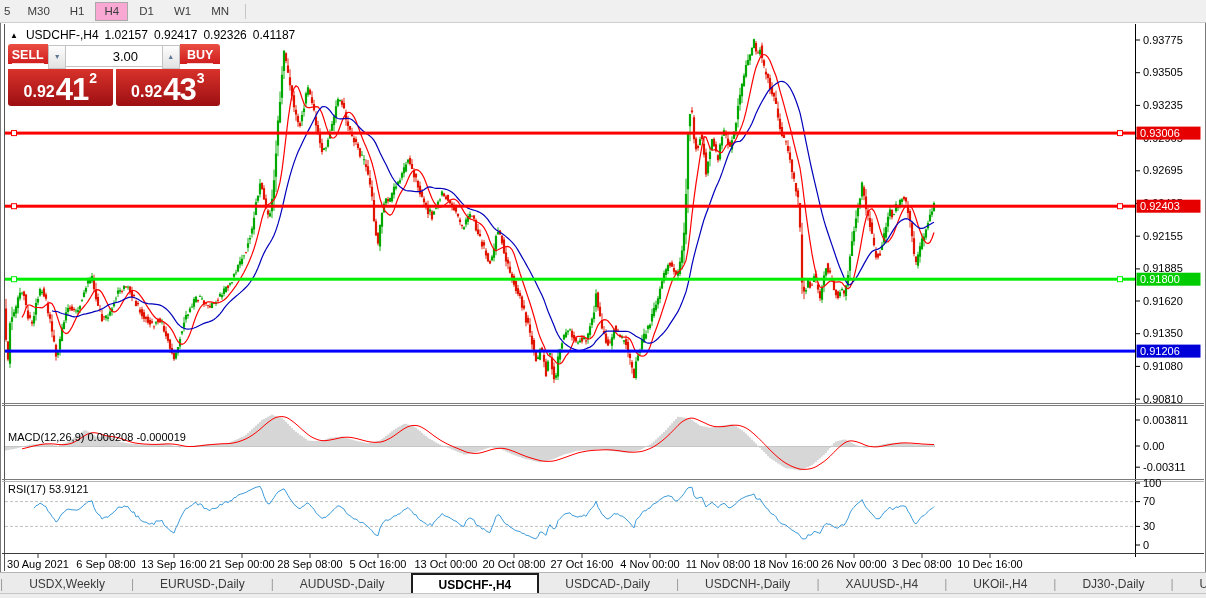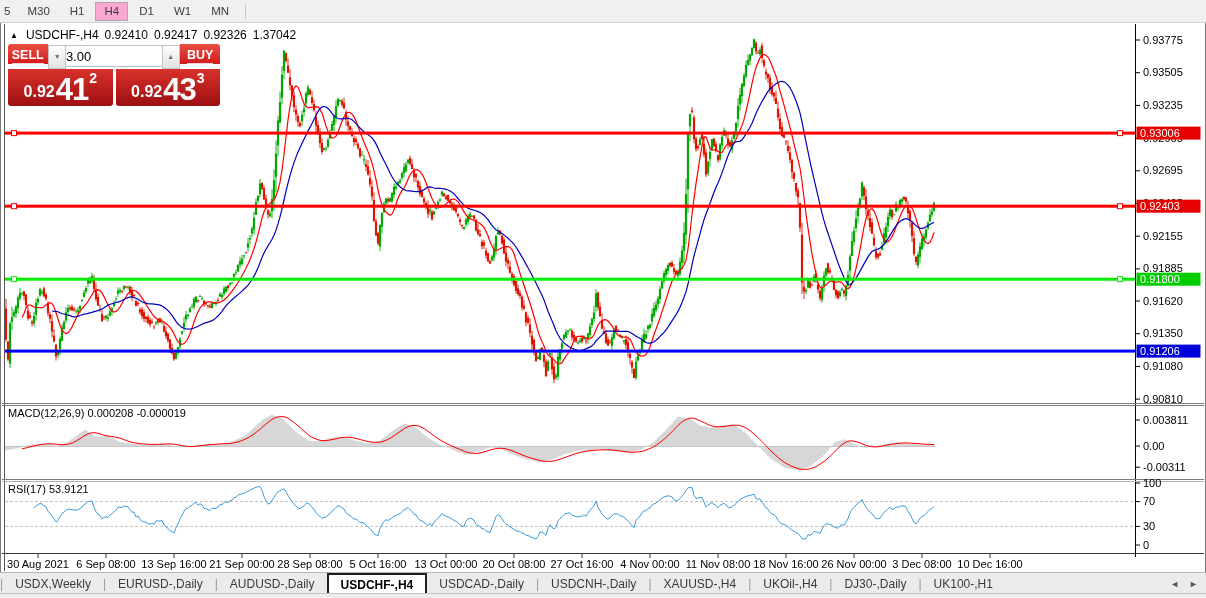--- a/index.html
+++ b/index.html
@@ -28,32 +28,32 @@
   
   #trade{position:absolute;left:8px;top:44px;z-index:4;width:212px;}
   #trade .row1{display:flex;height:24px;}
   .tbtn{width:48px;height:20px;border-radius:3px 0 0 0;background:linear-gradient(180deg,#ea4f43,#cf1d1d);
         color:#fff;font-size:12.5px;font-weight:600;text-align:center;line-height:23px;cursor:pointer;}
   .tbtn.buy{border-radius:0 3px 0 0;}
   .tbtn span{border-bottom:1px solid rgba(255,255,255,.8);padding-bottom:1px;}
   .spinbtn{width:19px;height:22px;margin-top:1px;background:linear-gradient(180deg,#fdfdfd,#e2e2e2);
            border:1px solid #c3c3c3;color:#5a7796;font-size:7px;text-align:center;line-height:21px;cursor:pointer;}
   #vol{width:72px;height:20px;margin-top:1px;border:1px solid #c3c3c3;border-left:none;border-right:none;
-       font-size:13px;font-family:"Liberation Sans",sans-serif;padding:0 24px 0 0;outline:none;}
+       font-size:13px;font-family:"Liberation Sans",sans-serif;text-align:right;padding:0 24px 0 0;outline:none;}
   #trade .row2{display:flex;margin-top:1px;gap:3px;}
   .pricebox{flex:1;height:35px;background:linear-gradient(180deg,#d8322b,#9d0f12);color:#fff;
             display:flex;align-items:flex-end;justify-content:center;padding-bottom:2px;cursor:pointer;
             border-radius:0 0 3px 3px;}
   .pricebox .base{font-size:16px;font-weight:700;margin-bottom:3px;}
   .pricebox .big{font-size:31px;font-weight:700;line-height:29px;letter-spacing:-1px;margin:0 1px;}
   .pricebox .sup{font-size:14px;font-weight:700;align-self:flex-start;margin-top:1px;}
   
   #tabbar{position:absolute;left:0;top:572px;width:1206px;height:21px;background:#ebebeb;
           border-top:1px solid #b5b5b5;display:flex;align-items:stretch;z-index:5;font-size:12px;}
-  .tab{padding:0 12px;display:flex;align-items:center;color:#3a3a3a;cursor:pointer;white-space:nowrap;}
+  .tab{padding:0 26px;display:flex;align-items:center;color:#3a3a3a;cursor:pointer;white-space:nowrap;}
   .tab.active{background:#fff;border:2px solid #1d1d1d;border-bottom:none;font-weight:700;color:#000;}
   .tabsep{color:#9a9a9a;display:flex;align-items:center;}
   #tabarrows{margin-left:auto;display:flex;align-items:center;gap:10px;padding-right:8px;color:#555;font-size:9px;}
   #tabarrows span{cursor:pointer;}
   
   #statusstrip{position:absolute;left:0;top:593px;width:1206px;height:5px;background:#ededed;
                border-top:1px solid #c5c5c5;z-index:5;}
 </style>
 </head>
 <body>
@@ -182,24 +182,24 @@
     <text x="854" y="568" font-size="11" fill="#000" text-anchor="middle">26 Nov 00:00</text>
     <line x1="922" y1="554" x2="922" y2="558" stroke="#3a3a3a" stroke-width="1"></line>
     <text x="922" y="568" font-size="11" fill="#000" text-anchor="middle">3 Dec 08:00</text>
     <line x1="990" y1="554" x2="990" y2="558" stroke="#3a3a3a" stroke-width="1"></line>
     <text x="990" y="568" font-size="11" fill="#000" text-anchor="middle">10 Dec 16:00</text>
   </svg>
 
 <div id="quote">
   <span class="tri">▲</span>
   <span>USDCHF-,H4</span>
-  <span>0.92410</span>
+  <span>1.02157</span>
   <span>0.92417</span>
   <span>0.92326</span>
-  <span>1.37042</span>
+  <span>0.41187</span>
 </div>
 
 <div id="trade">
   <div class="row1">
     <div class="tbtn"><span>SELL</span></div>
     <div style="width:1px"></div>
     <div class="spinbtn">
       <span>▼</span>
     </div>
     <input id="vol" value="3.00" style="">
@@ -216,21 +216,21 @@
       <span class="sup">2</span>
     </div>
     <div class="pricebox">
       <span class="base">0.92</span>
       <span class="big">43</span>
       <span class="sup">3</span>
     </div>
   </div>
 </div>
 
-<div class="pane-label" style="top:407px">MACD(12,26,9) 0.000208 -0.000019</div>
+<div class="pane-label" style="top:431px">MACD(12,26,9) 0.000208 -0.000019</div>
 <div class="pane-label" style="top:483px">RSI(17) 53.9121</div>
 
 <div id="tabbar">
     <div class="tabsep">|</div>
     <div class="tab">USDX,Weekly</div>
     <div class="tabsep">|</div>
     <div class="tab">EURUSD-,Daily</div>
     <div class="tabsep">|</div>
     <div class="tab">AUDUSD-,Daily</div>
     <div class="tab active">USDCHF-,H4</div>

